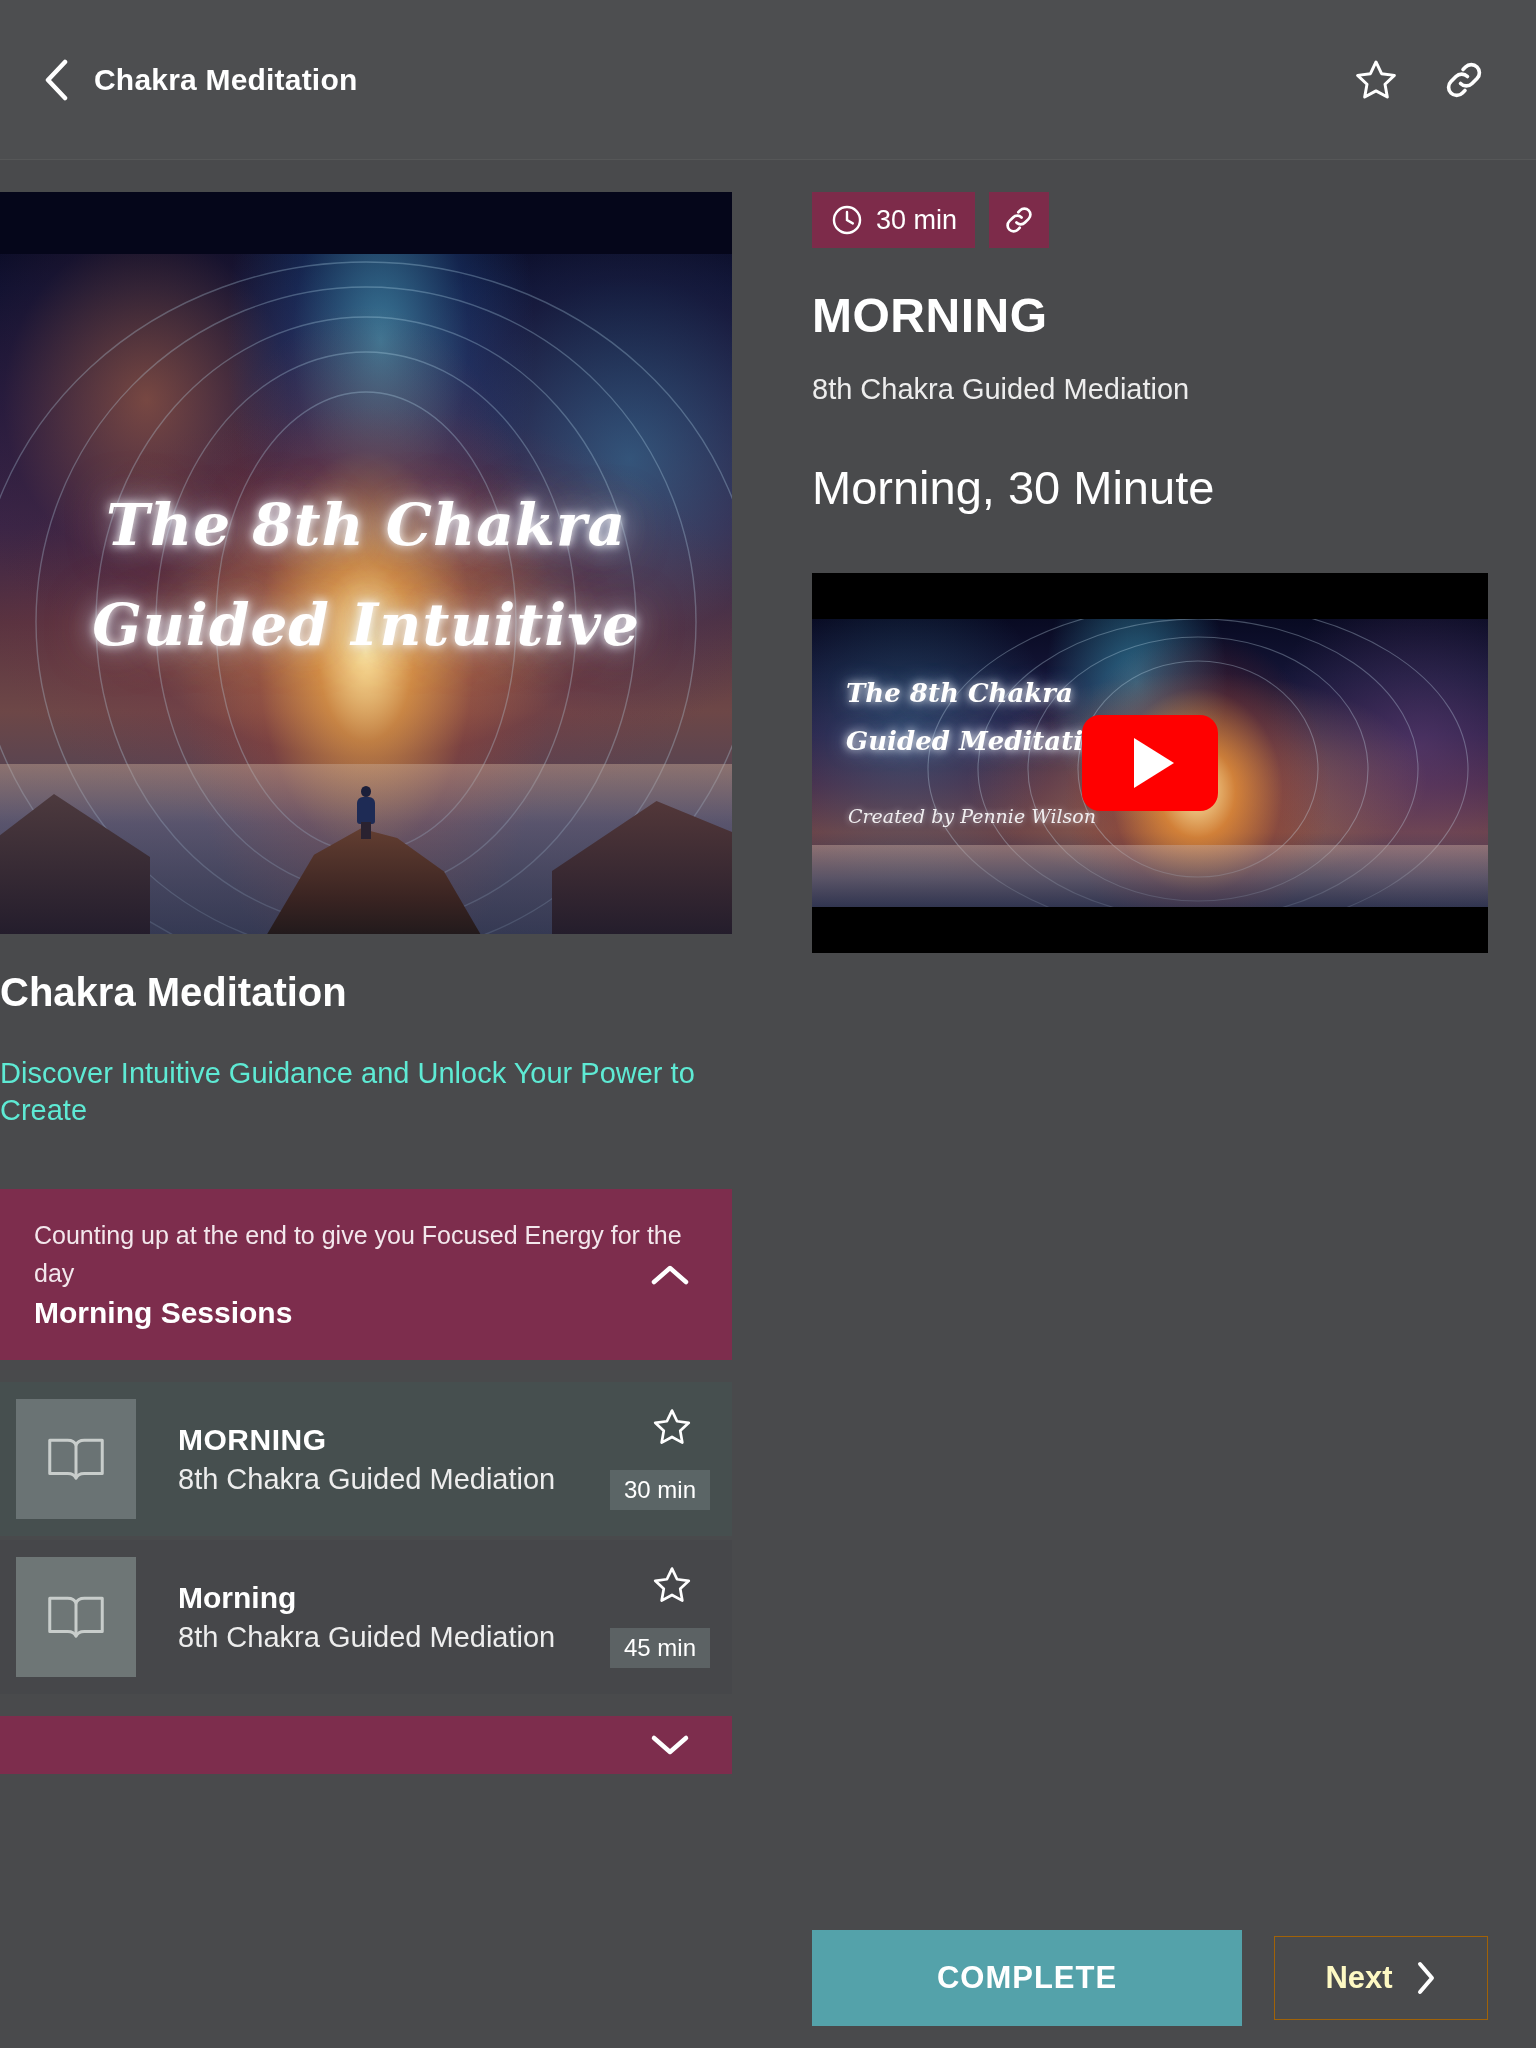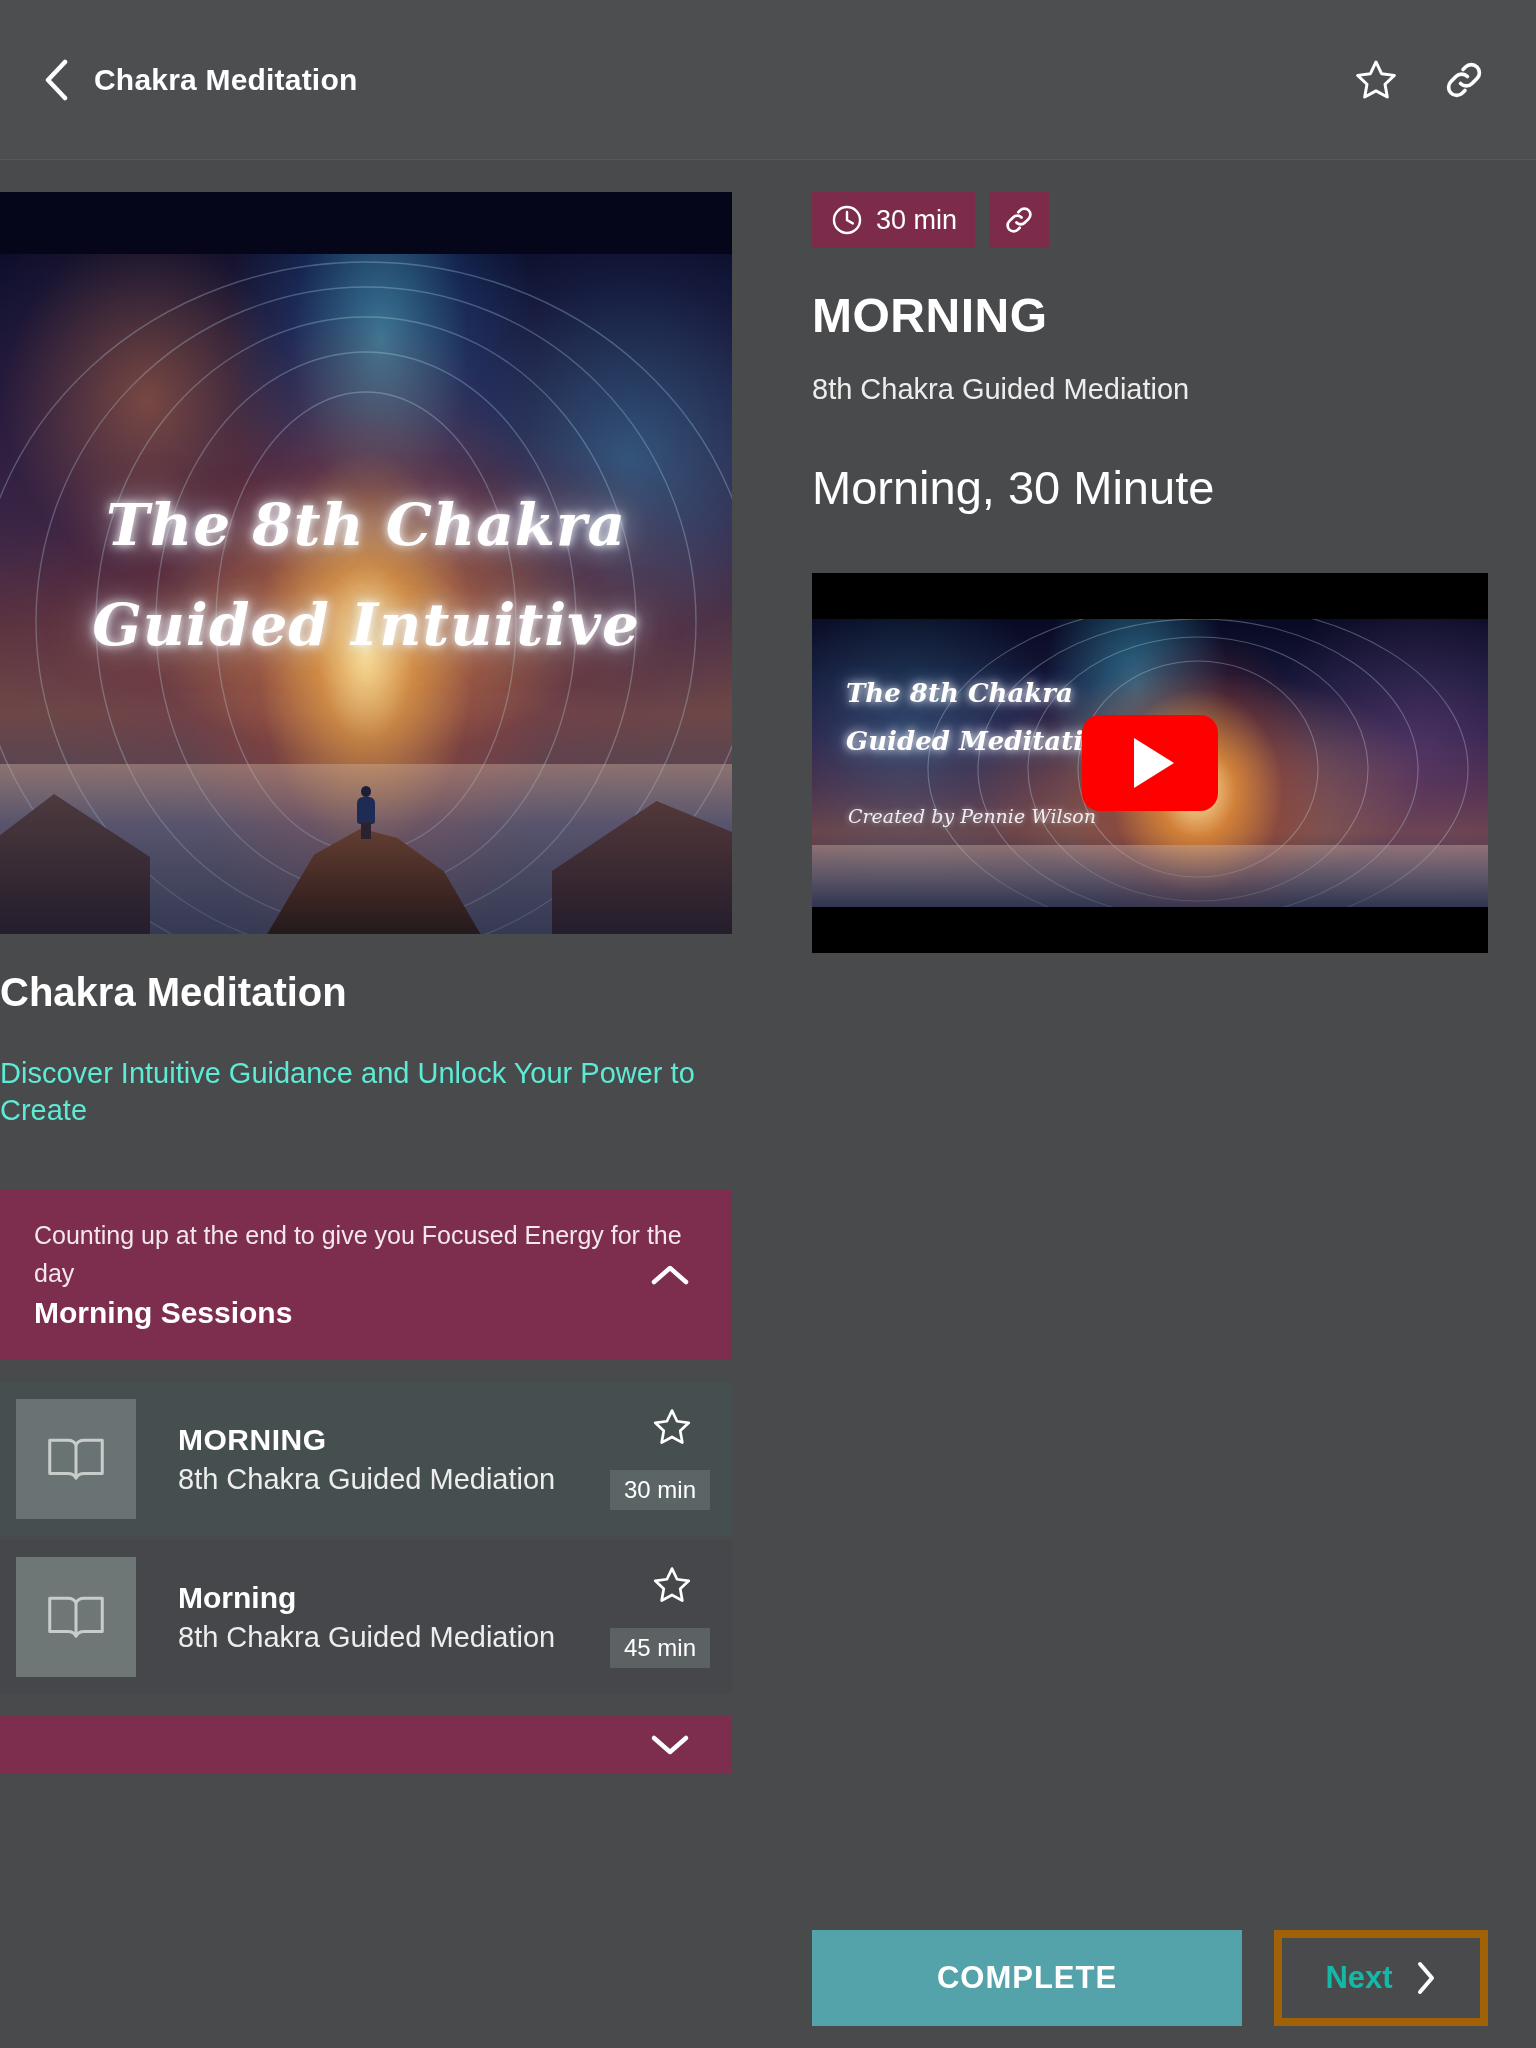--- a/index.html
+++ b/index.html
@@ -191,22 +191,22 @@
   }
 
   
   .footer{ position:absolute; left:812px; top:1770px; width:688px; display:flex; align-items:center; gap:32px;}
   .btn-complete{
     width:430px; height:96px; background:#54A2AA; color:#fff;
     font-size:31px; font-weight:bold; letter-spacing:1px;
     display:flex; align-items:center; justify-content:center; cursor:pointer; border:none;
   }
   .btn-next{
-    width:214px; height:96px; background:transparent; color:#14b8a6;
-    border:8px solid #a16207; font-size:31px; font-weight:bold;
+    width:214px; height:84px; background:transparent; color:#fef9c3;
+    border:1px solid #a16207; font-size:31px; font-weight:bold;
     display:flex; align-items:center; justify-content:center; gap:22px; cursor:pointer;
   }
 </style>
 </head>
 <body>
 
 <div class="appbar">
   <div class="appbar-left">
     <div class="back-btn">
       <svg width="26" height="42" viewBox="0 0 26 42">

